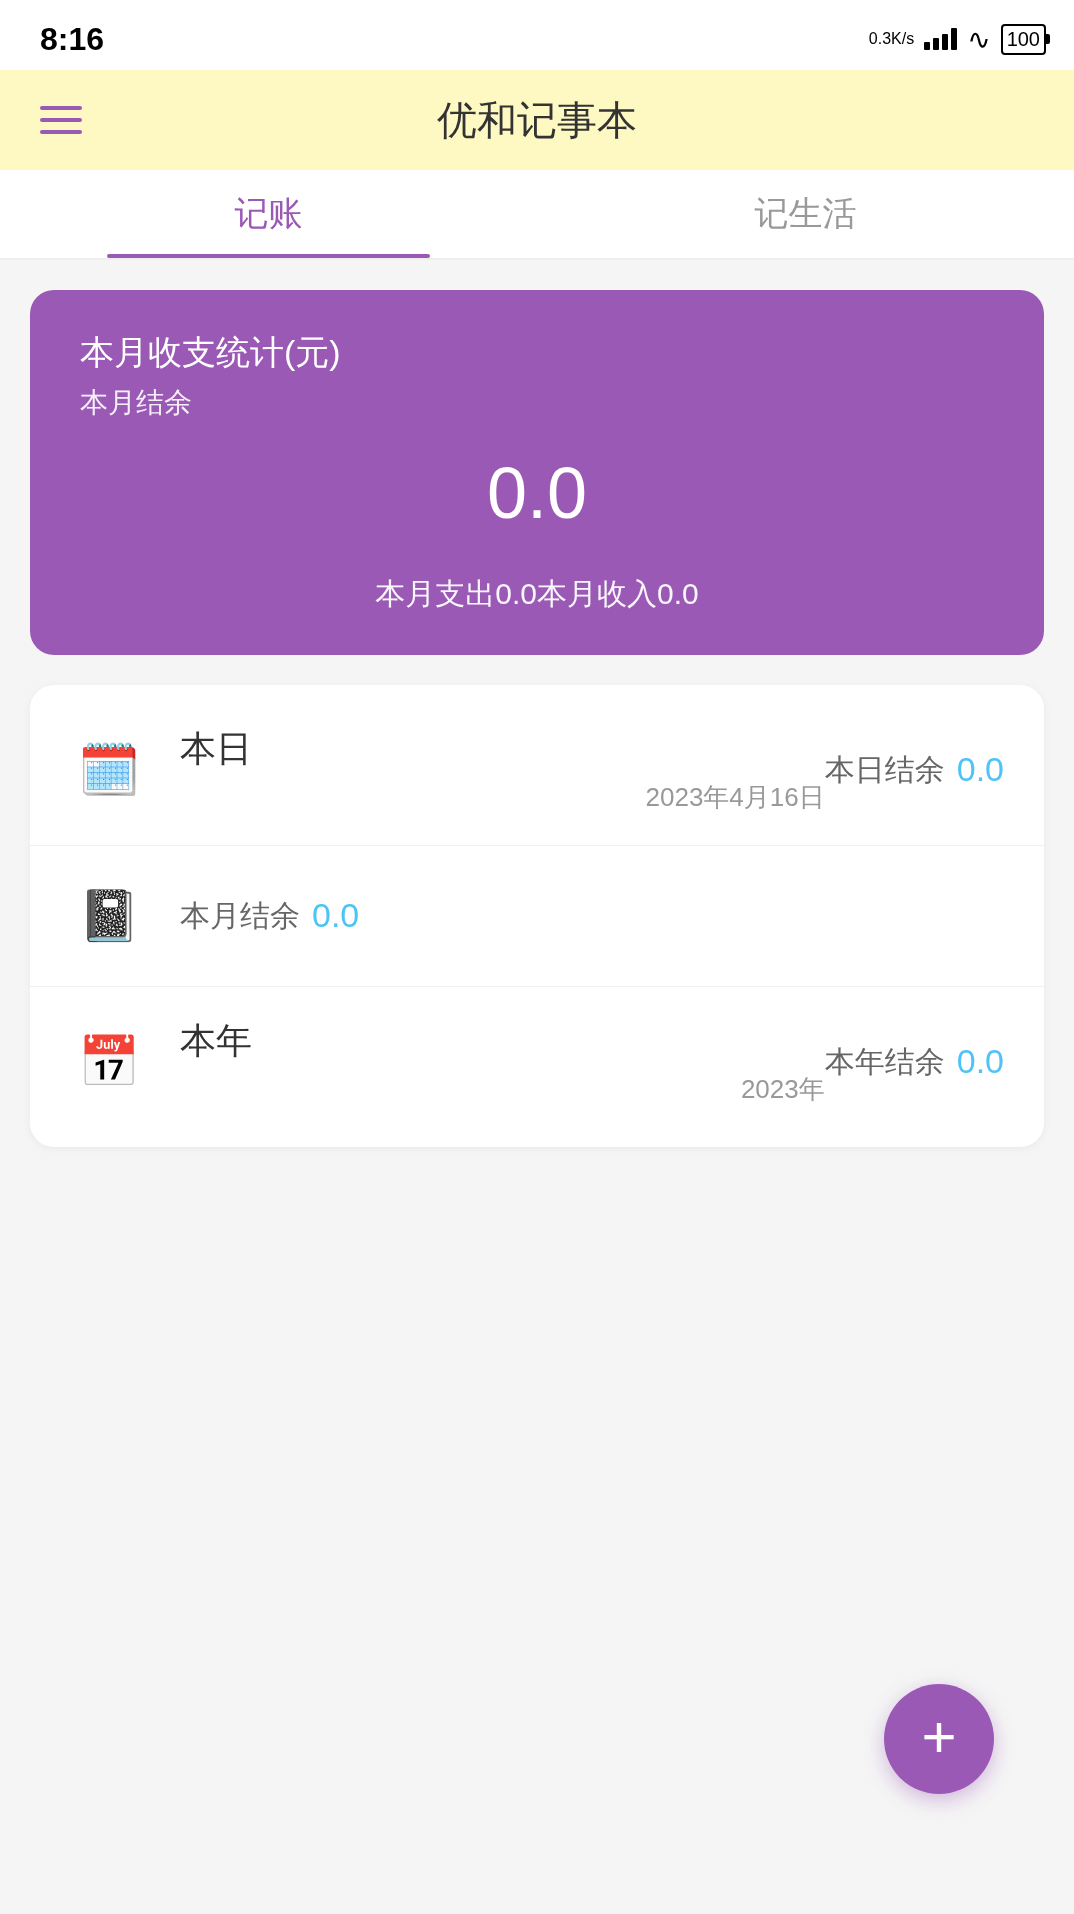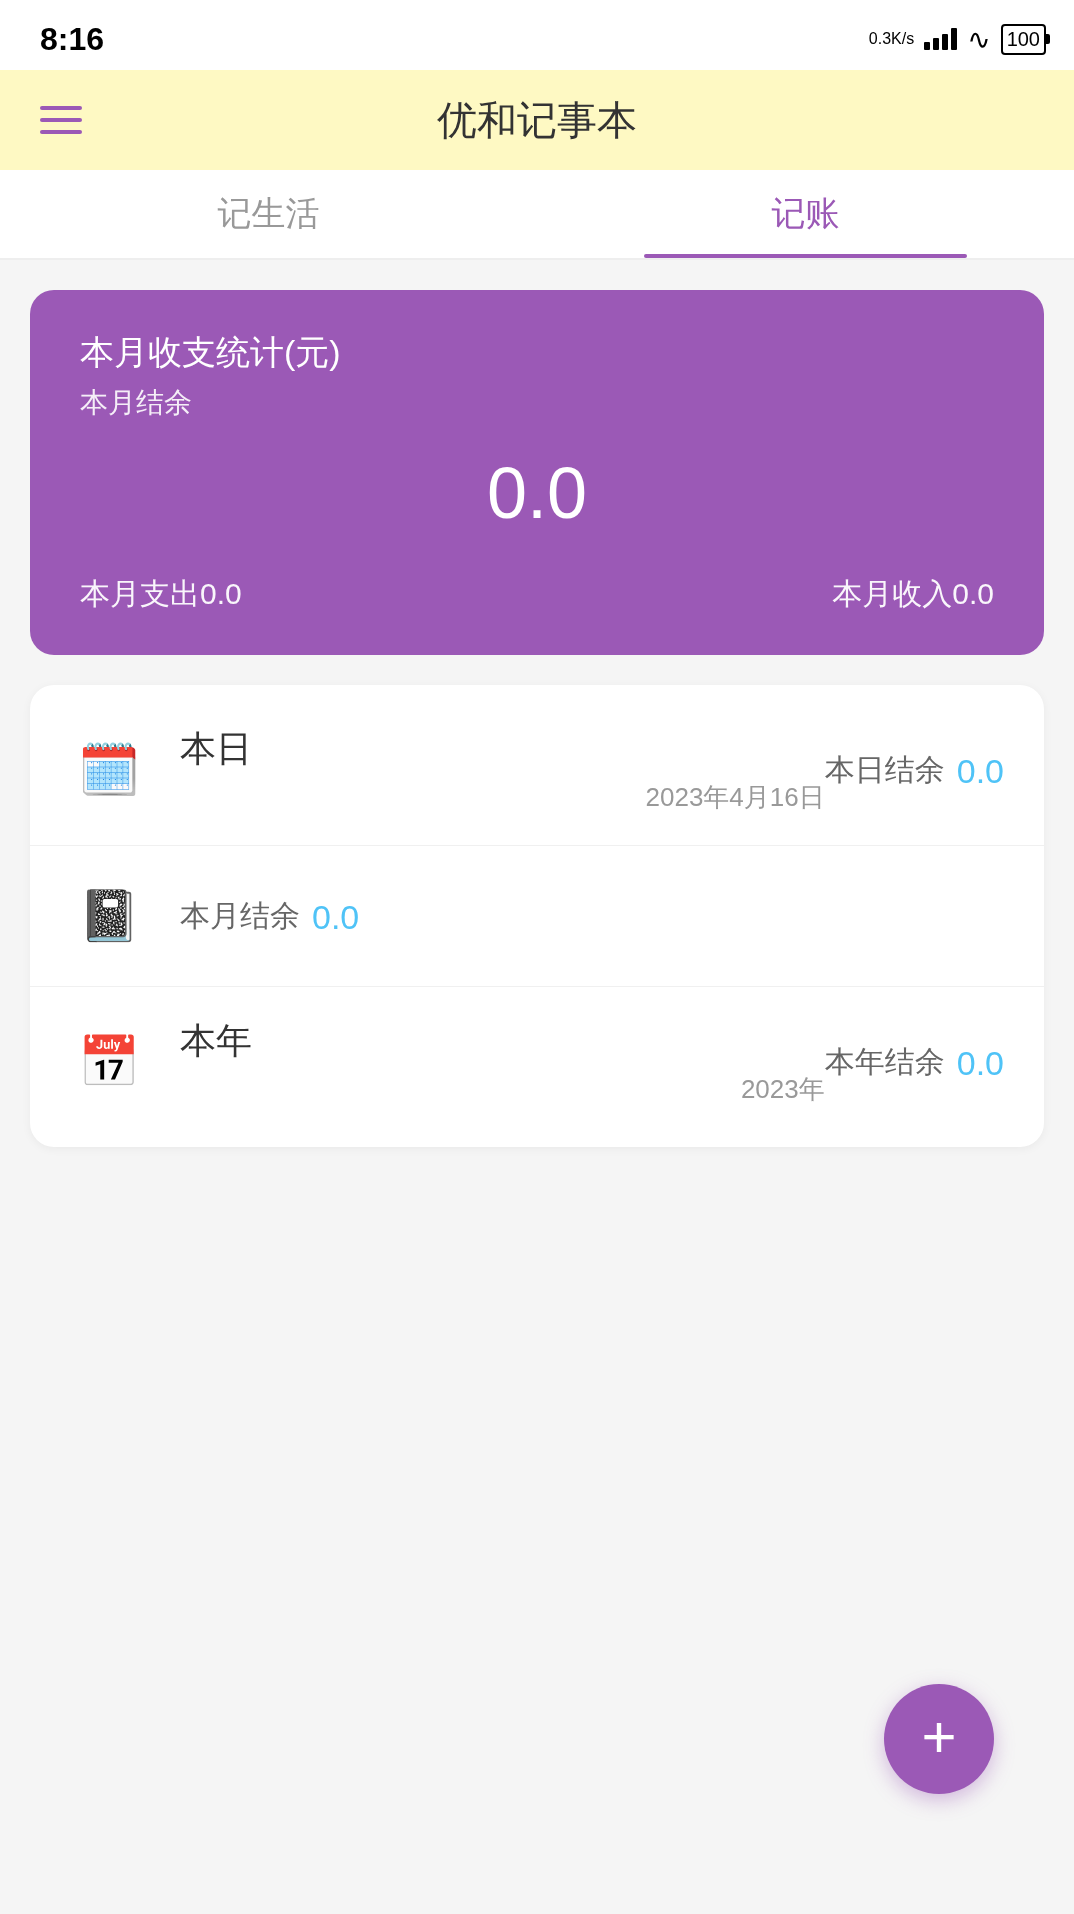--- a/index.html
+++ b/index.html
@@ -164,21 +164,21 @@
 
     .stats-balance {
       text-align: center;
       font-size: 72px;
       font-weight: 300;
       margin-bottom: 40px;
     }
 
     .stats-details {
       display: flex;
-      justify-content: space-between;
+      justify-content: center;
     }
 
     .stats-detail-item {
       font-size: 30px;
       opacity: 0.95;
     }
 
     
     .list-card {
       background: #fff;
@@ -220,21 +220,21 @@
     }
 
     .list-item-date {
       font-size: 26px;
       color: #999;
       text-align: right;
     }
 
     .list-item-balance {
       display: flex;
-      align-items: flex-end;
+      align-items: flex-start;
       gap: 12px;
       font-size: 30px;
       color: #666;
     }
 
     .balance-value {
       color: #4fc3f7;
       font-size: 34px;
     }
 
@@ -306,25 +306,25 @@
 <div class="app-header">
   <div class="menu-icon">
     <span></span>
     <span></span>
     <span></span>
   </div>
   <span class="app-title">优和记事本</span>
 </div>
 
 <div class="tab-bar">
+  <div class="tab-item active">
+    <span>记账</span>
+  </div>
   <div class="tab-item">
     <span>记生活</span>
-  </div>
-  <div class="tab-item active">
-    <span>记账</span>
   </div>
 </div>
 
 <div class="main-content">
 
   <div class="stats-card">
     <div class="stats-card-title">本月收支统计(元)</div>
     <div class="stats-card-subtitle">本月结余</div>
     <div class="stats-balance">0.0</div>
     <div class="stats-details">

